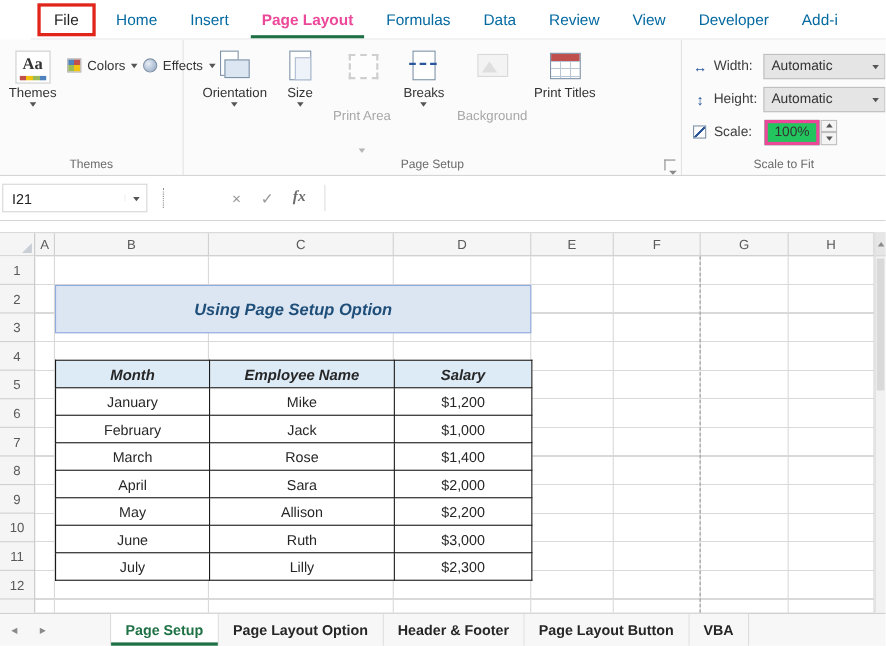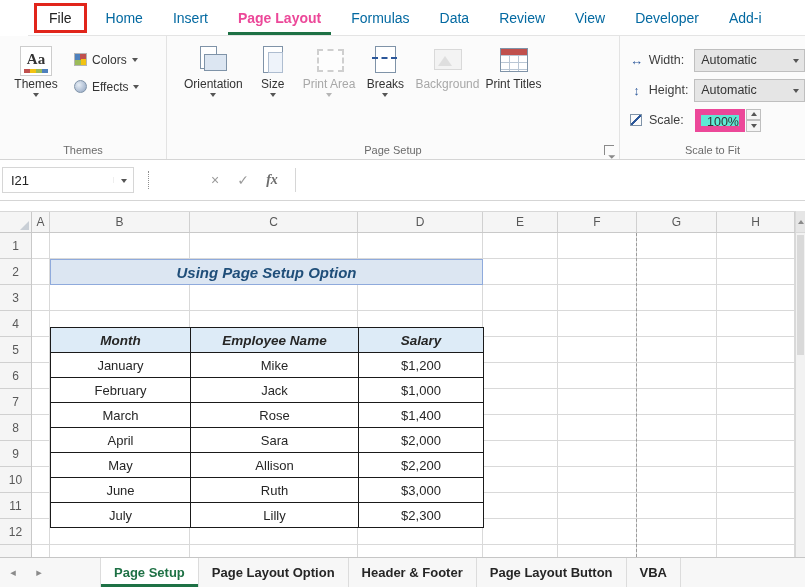--- a/index.html
+++ b/index.html
@@ -41,35 +41,35 @@
   #group-themes { width:167px; }
   #group-pagesetup { width:453px; }
   #group-scale { width:185px; border-right:none; overflow:hidden; }
 
   .themes-body { display:flex; padding:6px 4px 0 8px; }
   .bigbtn {
     display:flex; flex-direction:column; align-items:center;
     padding-top:4px; cursor:default; color:#333;
   }
   .bigbtn .biglabel { font-size:12px; text-align:center; line-height:1.2; margin-top:1px; }
-  .bigbtn.disabled { color:#a8a8a8; }
+  .bigbtn.disabled { color:#a8a8a8;gap:21px; }
   .bigbtn.disabled .psicon { opacity:.5; filter:grayscale(1); }
   #themes-button { width:56px; }
 
   .aa-icon {
     width:32px; height:30px; border:1px solid #cdcdcd; background:#fff; position:relative;
     font:bold 15px/24px "Liberation Serif", serif; text-align:center; color:#333;
   }
   .aa-icon::before { content:"Aa"; }
   .aa-icon::after {
     content:""; position:absolute; left:3px; right:3px; bottom:2px; height:4px;
     background:linear-gradient(to right,#c0504d 0 25%,#f2c211 25% 50%,#9bbb59 50% 75%,#4f81bd 75%);
   }
 
-  .smallcol { display:flex; flex-direction:column; margin-left:10px; padding-top:4px; }
+  .smallcol { display:flex; flex-direction:row; margin-left:10px; padding-top:4px; }
   .smallbtn {
     display:flex; align-items:center; height:27px; font-size:12px; color:#333;
     cursor:default; white-space:nowrap;
   }
   .smallbtn > span { margin-right:5px; }
   .colors-icon {
     width:13px; height:13px; border:1px solid #b5b5b5;
     background:conic-gradient(#c0504d 0 25%,#f2c211 25% 50%,#9bbb59 50% 75%,#4f81bd 75%);
   }
   .fonts-icon { width:13px; text-align:center; font:bold 13px "Liberation Serif", serif; color:#3b3b3b; }
@@ -129,22 +129,22 @@
   .scale-box-ic { width:12px; height:12px; margin:0 7px 0 2px; border:1px solid #7f93a8;
     background:linear-gradient(135deg, rgba(0,0,0,0) 44%, #2b579a 44% 58%, rgba(0,0,0,0) 58%); }
   .scale-lbl { width:46px; font-size:12.5px; color:#3d3d3d; }
   .combo {
     width:112px; height:23px; border:1px solid #bfbfbf; background:#e5e5e5;
     display:flex; align-items:center; font-size:12.5px; color:#333; cursor:default;
   }
   .combo .combo-val { flex:1; padding-left:6px; }
   .combo .combo-dd { width:16px; display:flex; justify-content:center; }
   .spinbox {
-    width:50px; height:23px; border:6px solid #ec4899; background:#5eead4;
-    display:flex; font-size:12.5px; color:#333;
+    width:50px; height:23px; border:3px solid #ec4899; background:#22c55e;
+    display:flex; align-items:center; font-size:12.5px; color:#333;
   }
   .spinbox .spin-val { flex:1; padding-left:6px; }
   .spinner { display:flex; flex-direction:column; width:15px; height:23px; margin-left:1px; }
   .spin-btn { flex:1; border:1px solid #bfbfbf; background:#f4f4f4; position:relative; cursor:default; }
   .spin-btn.up::after, .spin-btn.down::after {
     content:""; position:absolute; left:50%; top:50%; transform:translate(-50%,-50%);
     border-left:3px solid transparent; border-right:3px solid transparent;
   }
   .spin-btn.up::after { border-bottom:4px solid #555; }
   .spin-btn.down::after { border-top:4px solid #555; }
@@ -193,21 +193,21 @@
     background:#f5f5f5; border-right:1px solid #c9c9c9; z-index:3;
   }
   .row-h {
     height:26px; display:flex; align-items:center; justify-content:center;
     font-size:12px; color:#595959; border-bottom:1px solid #d0d0d0; cursor:default;
   }
   #page-break-line { position:absolute; left:636px; top:0; height:324px; width:0; border-left:1px dashed #9b9b9b; z-index:2; }
 
   
   #ws-title {
-    position:absolute; left:50px; top:26px; width:433px; height:26px; z-index:4;
+    position:absolute; left:50px; top:26px; width:433px; height:44px; z-index:4;
     background:#dce6f2; border:1px solid #8faadc;
     display:flex; align-items:center; justify-content:center;
     font-size:15px; font-weight:bold; font-style:italic; color:#1f4e79; cursor:cell;
   }
   #ws-table {
     position:absolute; left:50px; top:94px; width:433px; z-index:4;
     border-collapse:collapse; table-layout:fixed; background:#fff;
   }
   #ws-table td {
     border:1px solid #1a1a1a; height:25px; text-align:center; font-size:13px;

